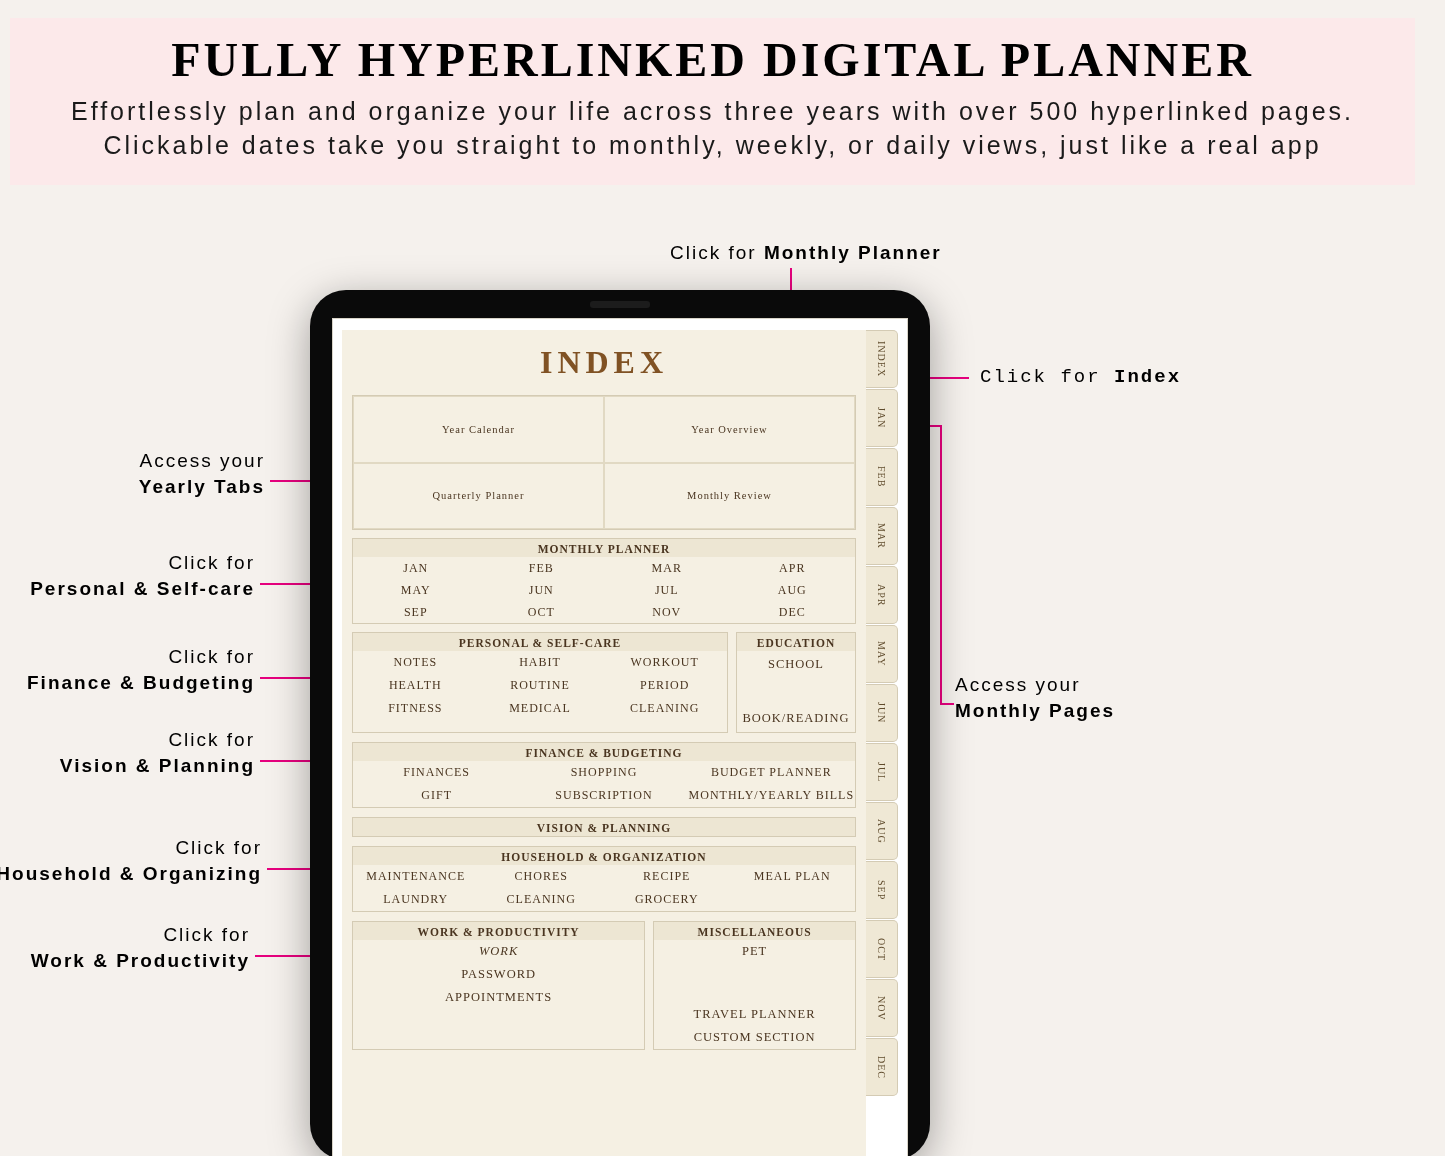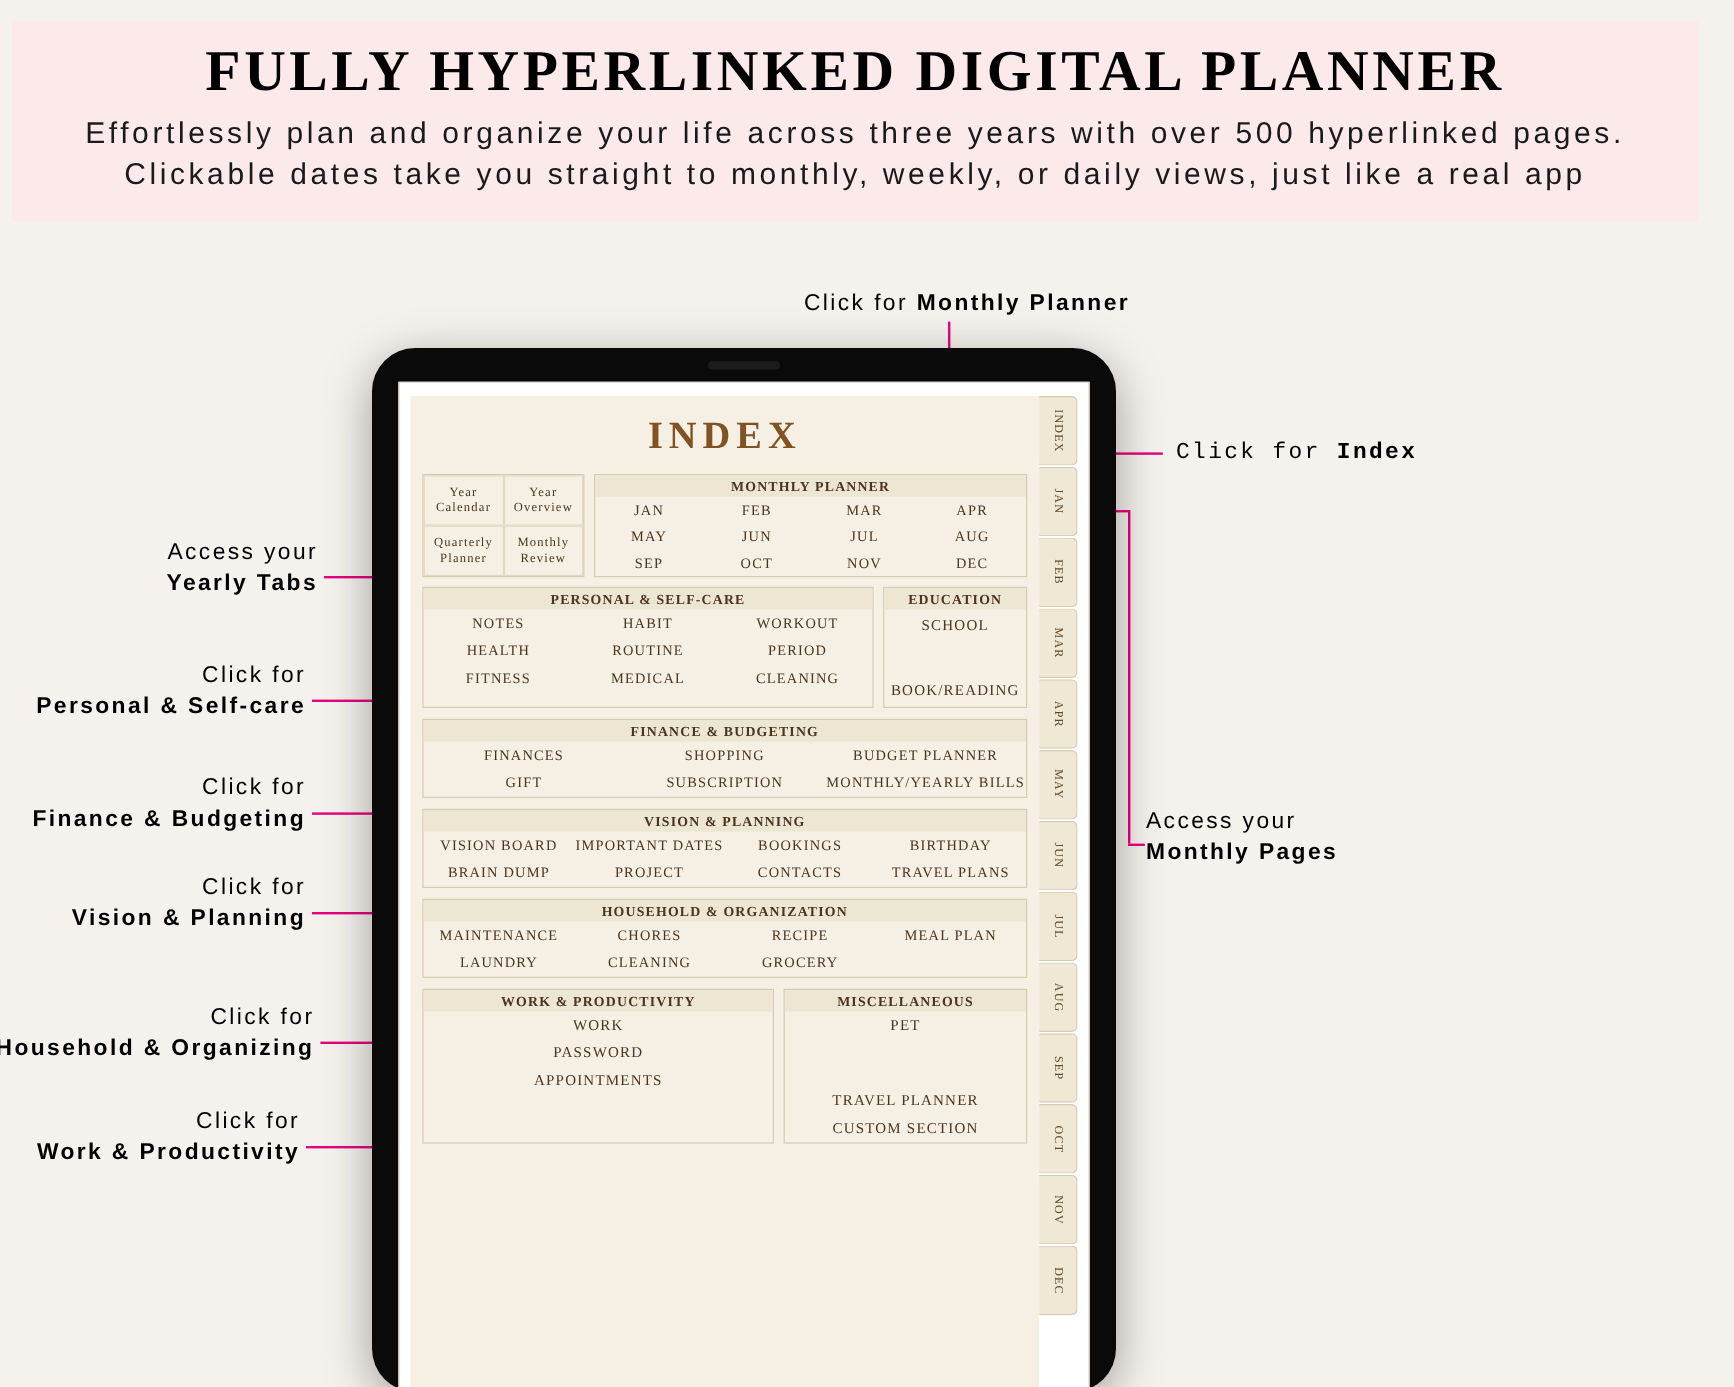--- a/index.html
+++ b/index.html
@@ -123,21 +123,21 @@
     display:flex;
     align-items:center;
     justify-content:center;
     font-family:"Times New Roman", serif;
     font-size:10px;
     letter-spacing:1px;
     color:#5f4b2c;
     writing-mode: vertical-rl;
     text-orientation: mixed;
   }
-  .row { display:flex; gap:8px; margin-bottom:8px; }
+  .row { display:flex; gap:8px; margin-bottom:8px;flex-direction:column; }
   .card {
     background:#f5f0e3;
     border:1px solid #d4cbb4;
     font-size:12.5px;
     letter-spacing:1px;
     text-align:center;
     color:#4a3520;
   }
   .card .hdr {
     font-size:11.5px; font-weight:700;
@@ -288,30 +288,20 @@
               <a class="link">GIFT</a>
               <a class="link">SUBSCRIPTION</a>
               <a class="link">MONTHLY/YEARLY BILLS</a>
             </div>
           </div>
         </div>
 
         <div class="section-row">
           <div class="card">
             <div class="hdr">VISION &amp; PLANNING</div>
-            <div class="cols4">
-              <a class="link">VISION BOARD</a>
-              <a class="link">IMPORTANT DATES</a>
-              <a class="link">BOOKINGS</a>
-              <a class="link">BIRTHDAY</a>
-              <a class="link">BRAIN DUMP</a>
-              <a class="link">PROJECT</a>
-              <a class="link">CONTACTS</a>
-              <a class="link">TRAVEL PLANS</a>
-            </div>
           </div>
         </div>
 
         <div class="section-row">
           <div class="card">
             <div class="hdr">HOUSEHOLD &amp; ORGANIZATION</div>
             <div class="cols4">
               <a class="link">MAINTENANCE</a>
               <a class="link">CHORES</a>
               <a class="link">RECIPE</a>
@@ -320,21 +310,21 @@
               <a class="link">CLEANING</a>
               <a class="link">GROCERY</a>
               <a class="link"></a>
             </div>
           </div>
         </div>
 
         <div class="section-row" style="margin-bottom:0;">
           <div class="card" style="flex:1.45;">
             <div class="hdr">WORK &amp; PRODUCTIVITY</div>
-            <a class="link" style="padding:4px 0;">WORK</a>
+            <a class="link" style="padding:4px 0;font-style:italic;">WORK</a>
             <a class="link" style="padding:4px 0;">PASSWORD</a>
             <a class="link" style="padding:4px 0;">APPOINTMENTS</a>
           </div>
           <div class="card" style="flex:1;">
             <div class="hdr">MISCELLANEOUS</div>
             <a class="link" style="padding:4px 0;">PET</a>
             <a class="link" style="padding:4px 0;margin-top:40px;">TRAVEL PLANNER</a>
             <a class="link" style="padding:4px 0;">CUSTOM SECTION</a>
           </div>
         </div>

